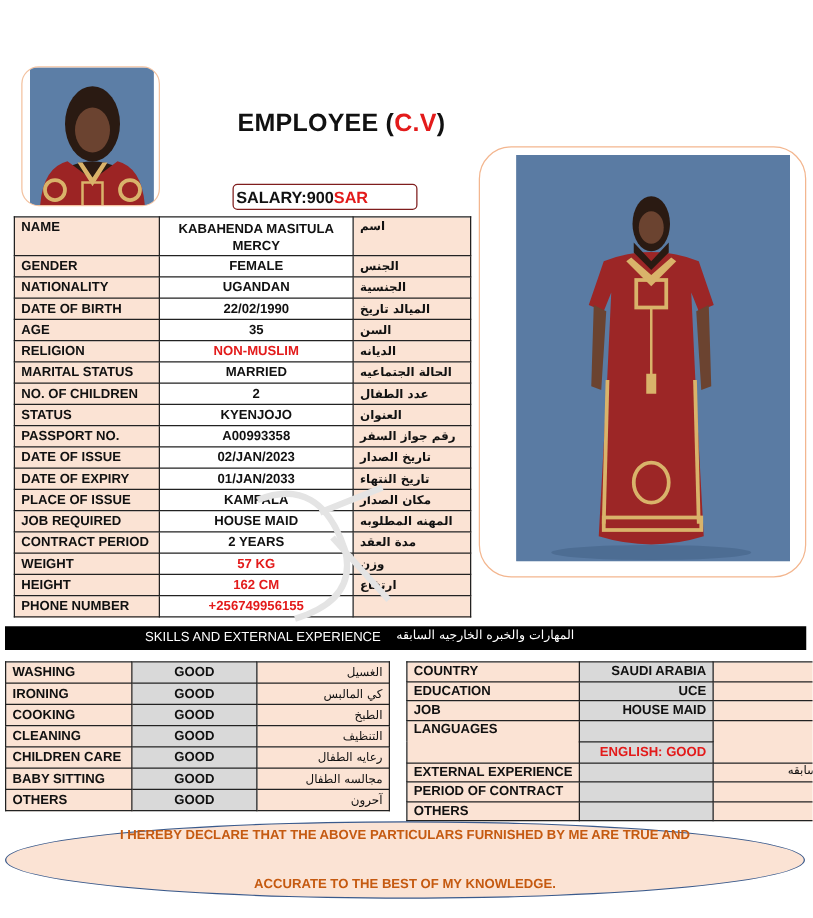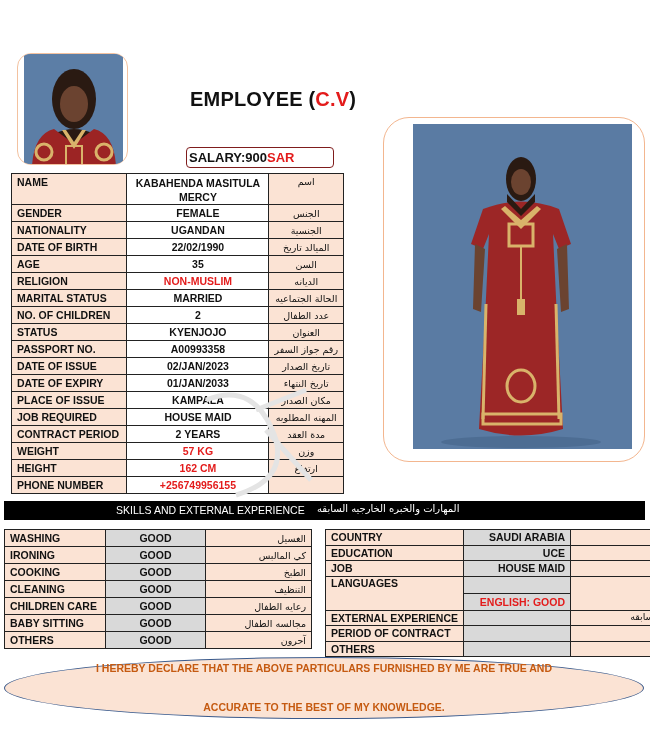--- a/index.html
+++ b/index.html
@@ -31,24 +31,24 @@
   .title .accent { color: #e31b1b; }
   .salary {
     position: absolute; left: 186px; top: 147px; width: 148px; height: 21px;
     border: 1px solid #7f1d1d; border-radius: 4px; font-weight: bold; font-size: 13px;
     padding: 2px 2px;
   }
   .salary .accent { color: #e31b1b; }
 
   table { border-collapse: collapse; position: absolute; }
   td { border: 1px solid #222; font-size: 10.5px; font-weight: bold; padding: 0 5px; height: 17px; white-space: nowrap; }
-  .main-table { left: 11px; top: 173px; width: 333px; }
+  .main-table { left: 11px; top: 173px; width: 366px; }
   .main-table td.lbl { background: #fbe3d4; width: 116px; }
   .main-table td.val { background: #ffffff; width: 155px; text-align: center; }
-  .main-table td.ar { background: #fbe3d4; text-align: center; font-weight: normal; font-family: "DejaVu Sans", sans-serif; font-size: 9.5px; }
+  .main-table td.ar { background: #fbe3d4; text-align: left; font-weight: bold; font-family: "DejaVu Sans", sans-serif; font-size: 9.5px; }
   .main-table tr.tall td { height: 30px; vertical-align: top; padding-top: 2px; }
   .main-table td.val.wrap { white-space: normal; line-height: 14px; }
   .red { color: #e31b1b; }
 
   .section-bar {
     position: absolute; left: 4px; top: 501px; width: 641px; height: 19px; background: #000;
     color: #fff; font-size: 10.5px;
   }
   .section-bar .en { position: absolute; left: 112px; top: 3px; }
   .section-bar .ar { position: absolute; left: 313px; top: 2px; font-family: "DejaVu Sans", sans-serif; font-size: 10px; }

